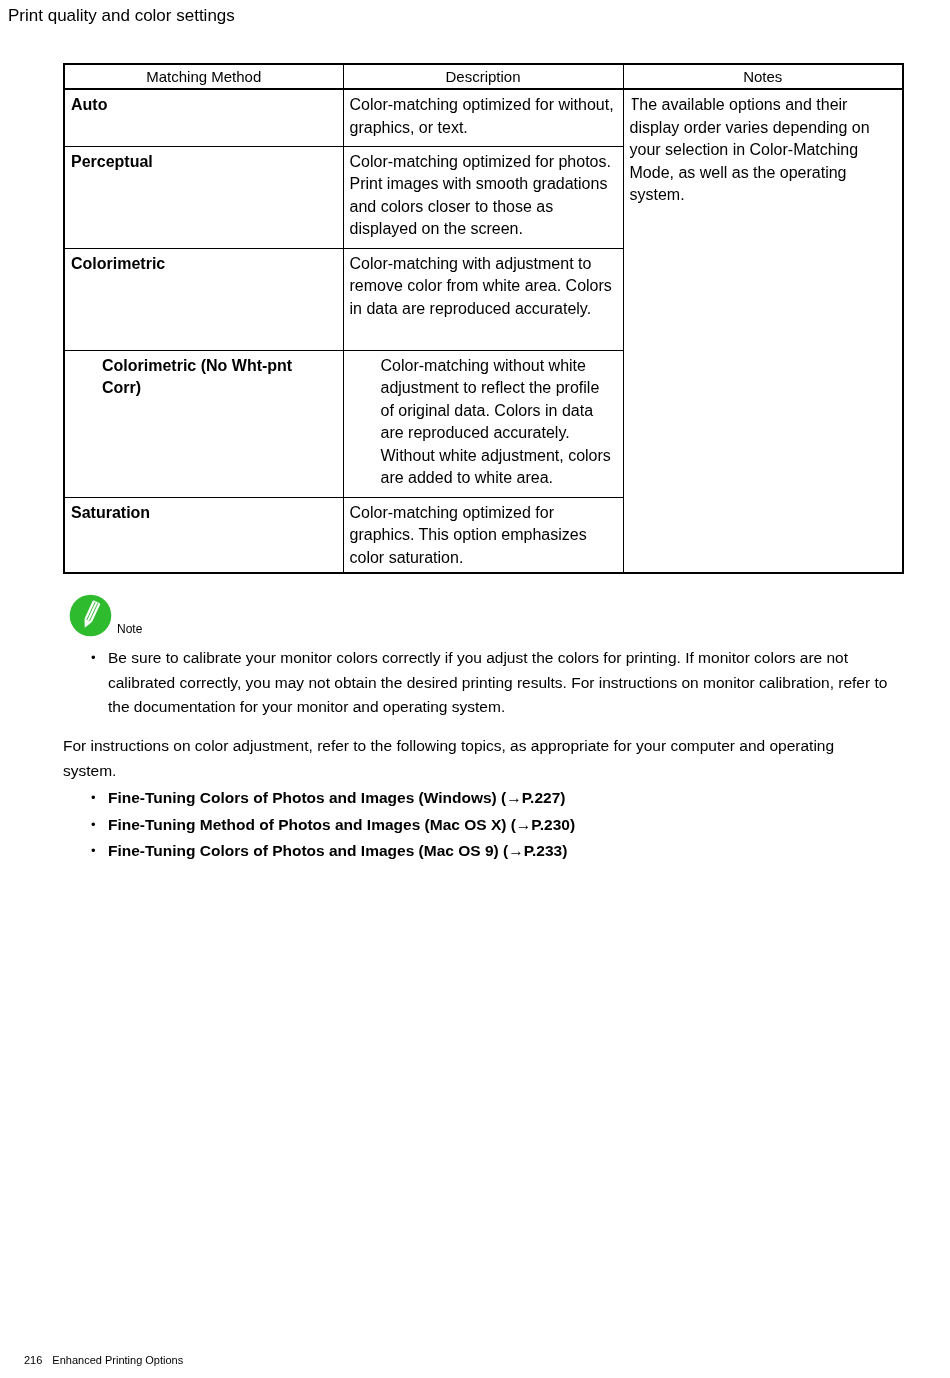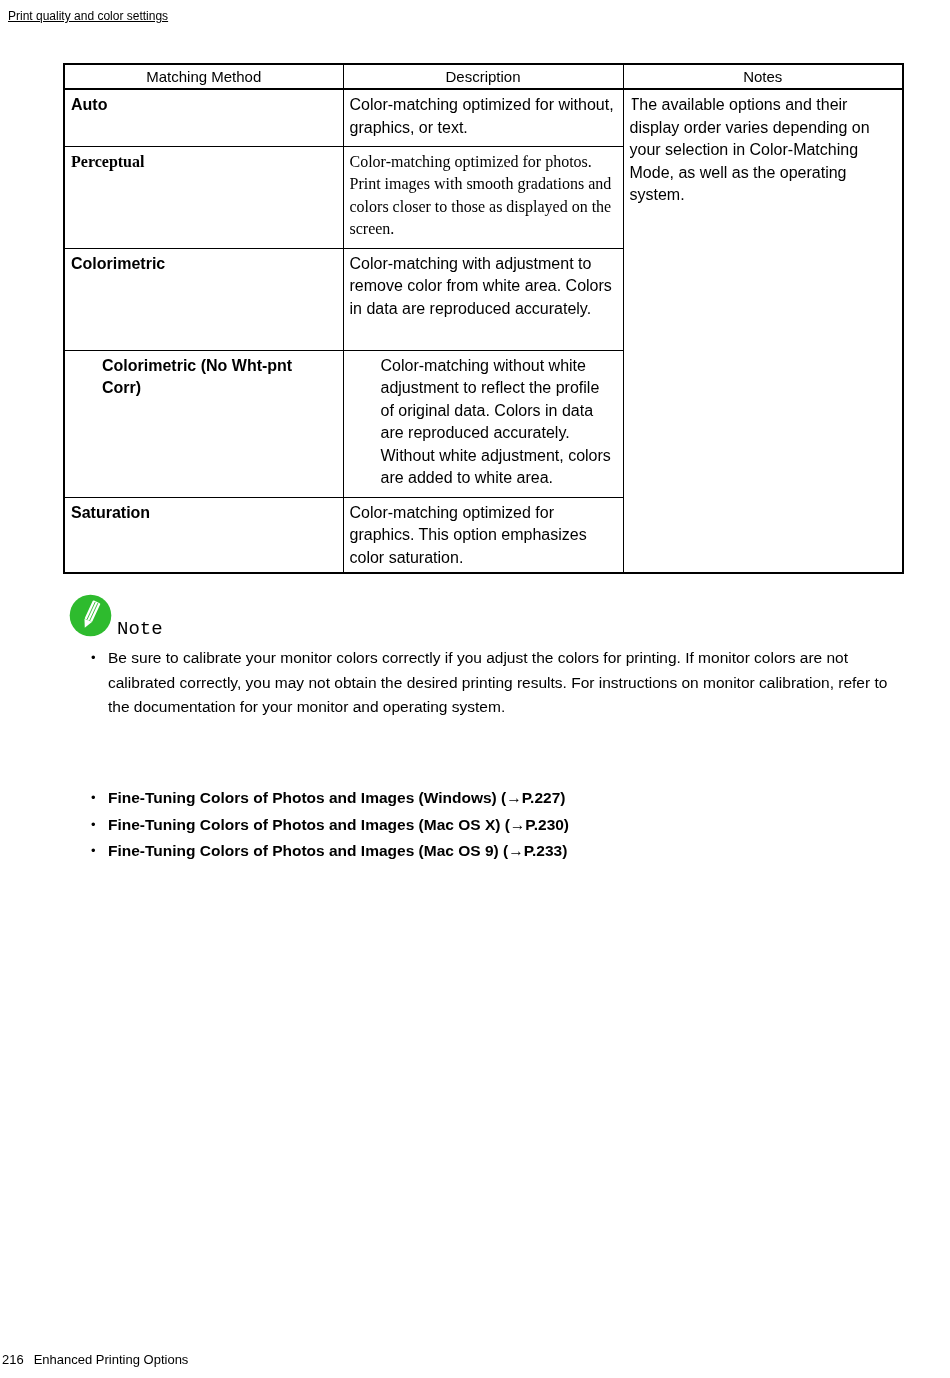--- a/index.html
+++ b/index.html
@@ -12,23 +12,22 @@
     position: relative;
     width: 950px;
     height: 1378px;
     background: #ffffff;
     overflow: hidden;
   }
   .page-title {
     position: absolute;
     left: 8px;
     top: 6px;
-    font-size: 12px;
+    font-size: 17px;
     line-height: 20px;
-    text-decoration: underline;
   }
   
   table.matching-table {
     position: absolute;
     left: 63px;
     top: 63px;
     width: 839px;
     border-collapse: collapse;
     table-layout: fixed;
     border: 2px solid #000;
@@ -47,39 +46,38 @@
     border: 1px solid #000;
     vertical-align: top;
     font-size: 16px;
     line-height: 22.5px;
     padding: 4px 7px 3px 6px;
     overflow: hidden;
   }
   td.cell-method { font-weight: bold; }
   td.cell-notes  { border-bottom: 2px solid #000; border-radius: 29px; }
   tr.r-auto      td { height: 57px; }
-  tr.r-percep    td { height: 102px; font-family: Liberation Serif, serif; }
+  tr.r-percep    td { height: 102px; }
   tr.r-colorim   td { height: 102px; }
   tr.r-nowht     td { height: 147px; padding-left: 37px; }
   tr.r-sat       td { height: 56px; margin-top: 16px; }
   
   .note-icon {
     position: absolute;
     left: 69px;
     top: 594px;
     width: 43px;
     height: 43px;
   }
   .note-label {
     position: absolute;
     left: 117px;
     top: 619px;
-    font-size: 19px;
+    font-size: 12px;
     line-height: 20px;
-    font-family: Liberation Mono, monospace;
   }
   .note-bullet {
     position: absolute;
     left: 91px;
     top: 646px;
     width: 800px;
     display: flex;
     font-size: 15.5px;
     line-height: 24.5px;
   }
@@ -107,23 +105,23 @@
   .topic-item {
     display: flex;
     font-size: 15.5px;
     line-height: 26.6px;
   }
   .topic-item .bullet-glyph { line-height: 26.6px; }
   .topic-item .topic-text { flex: 1; font-weight: bold; }
   
   .page-footer {
     position: absolute;
-    left: 2px;
+    left: 24px;
     top: 1350px;
-    font-size: 13px;
+    font-size: 11px;
     line-height: 20px;
   }
   .page-footer .footer-number { margin-right: 10px; }
 </style>
 </head>
 <body>
 
 <div class="page">
 
   <div class="page-title">Print quality and color settings</div>
@@ -175,29 +173,30 @@
       </g>
     </svg>
   </div>
   <div class="note-label">Note</div>
 
   <div class="note-bullet">
     <span class="bullet-glyph">•</span>
     <span class="bullet-text">Be sure to calibrate your monitor colors correctly if you adjust the colors for printing. If monitor colors are not calibrated correctly, you may not obtain the desired printing results. For instructions on monitor calibration, refer to the documentation for your monitor and operating system.</span>
   </div>
 
+  <div class="instructions-paragraph">For instructions on color adjustment, refer to the following topics, as appropriate for your computer and operating system.</div>
 
   <div class="topic-list">
     <div class="topic-item">
       <span class="bullet-glyph">•</span>
       <span class="topic-text">Fine-Tuning Colors of Photos and Images (Windows) (→P.227)</span>
     </div>
     <div class="topic-item">
       <span class="bullet-glyph">•</span>
-      <span class="topic-text">Fine-Tuning Colors of Photos and Images (Mac OS X) (→P.230)</span>
+      <span class="topic-text">Fine-Tuning Method of Photos and Images (Mac OS X) (→P.230)</span>
     </div>
     <div class="topic-item">
       <span class="bullet-glyph">•</span>
       <span class="topic-text">Fine-Tuning Colors of Photos and Images (Mac OS 9) (→P.233)</span>
     </div>
   </div>
 
   <div class="page-footer">
     <span class="footer-number">216</span><span>Enhanced Printing Options</span>
   </div>

